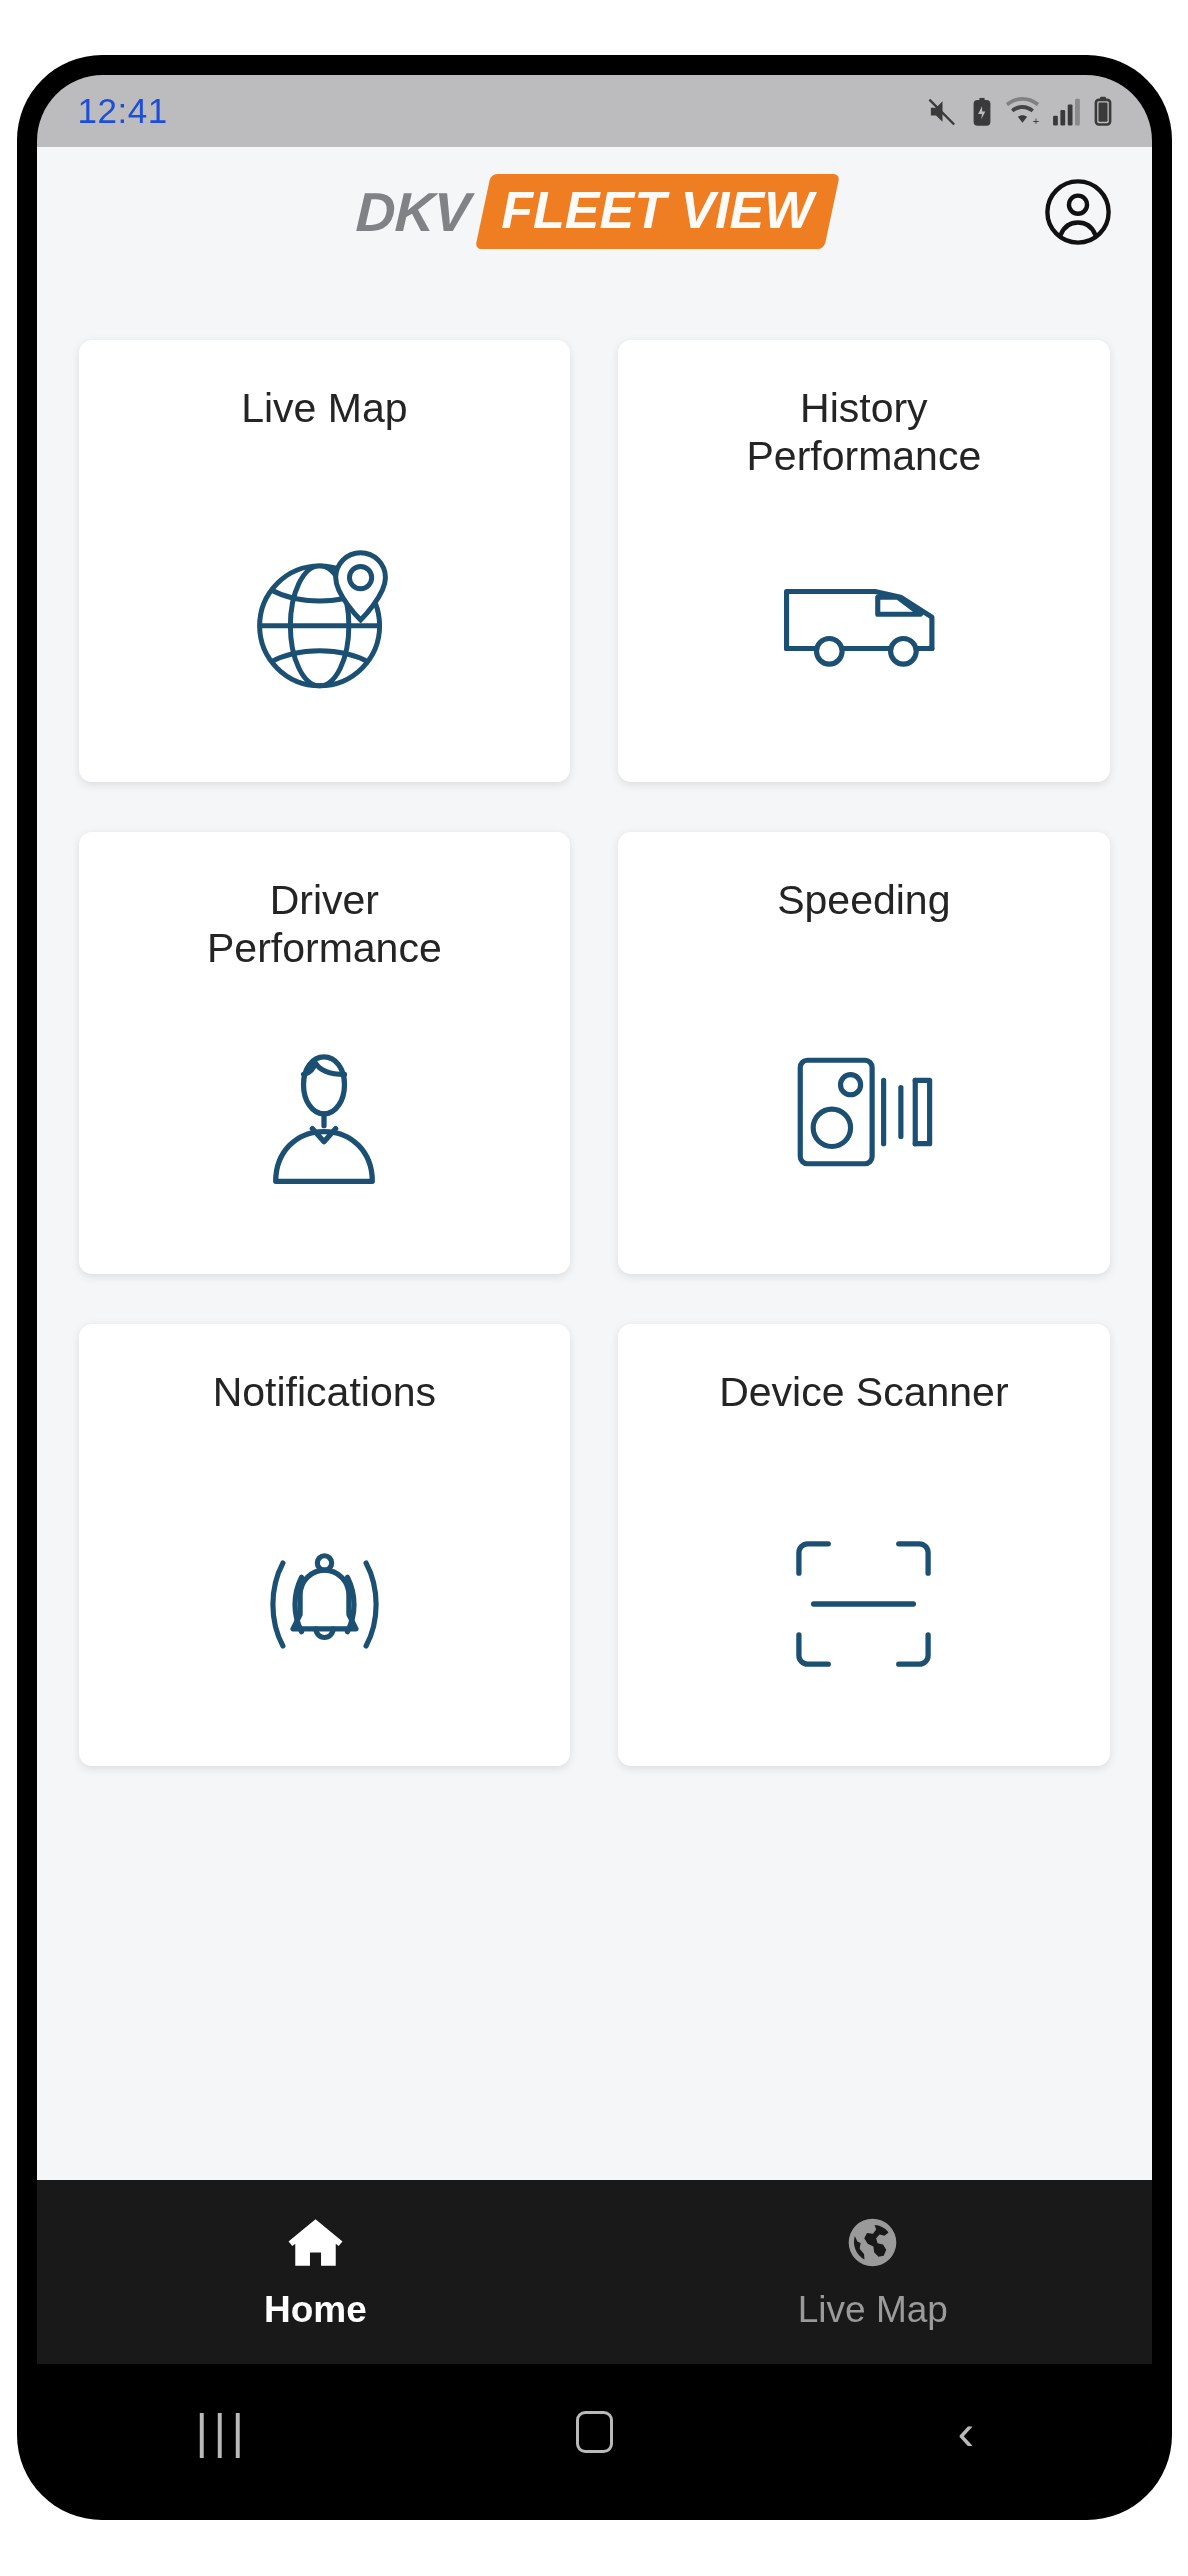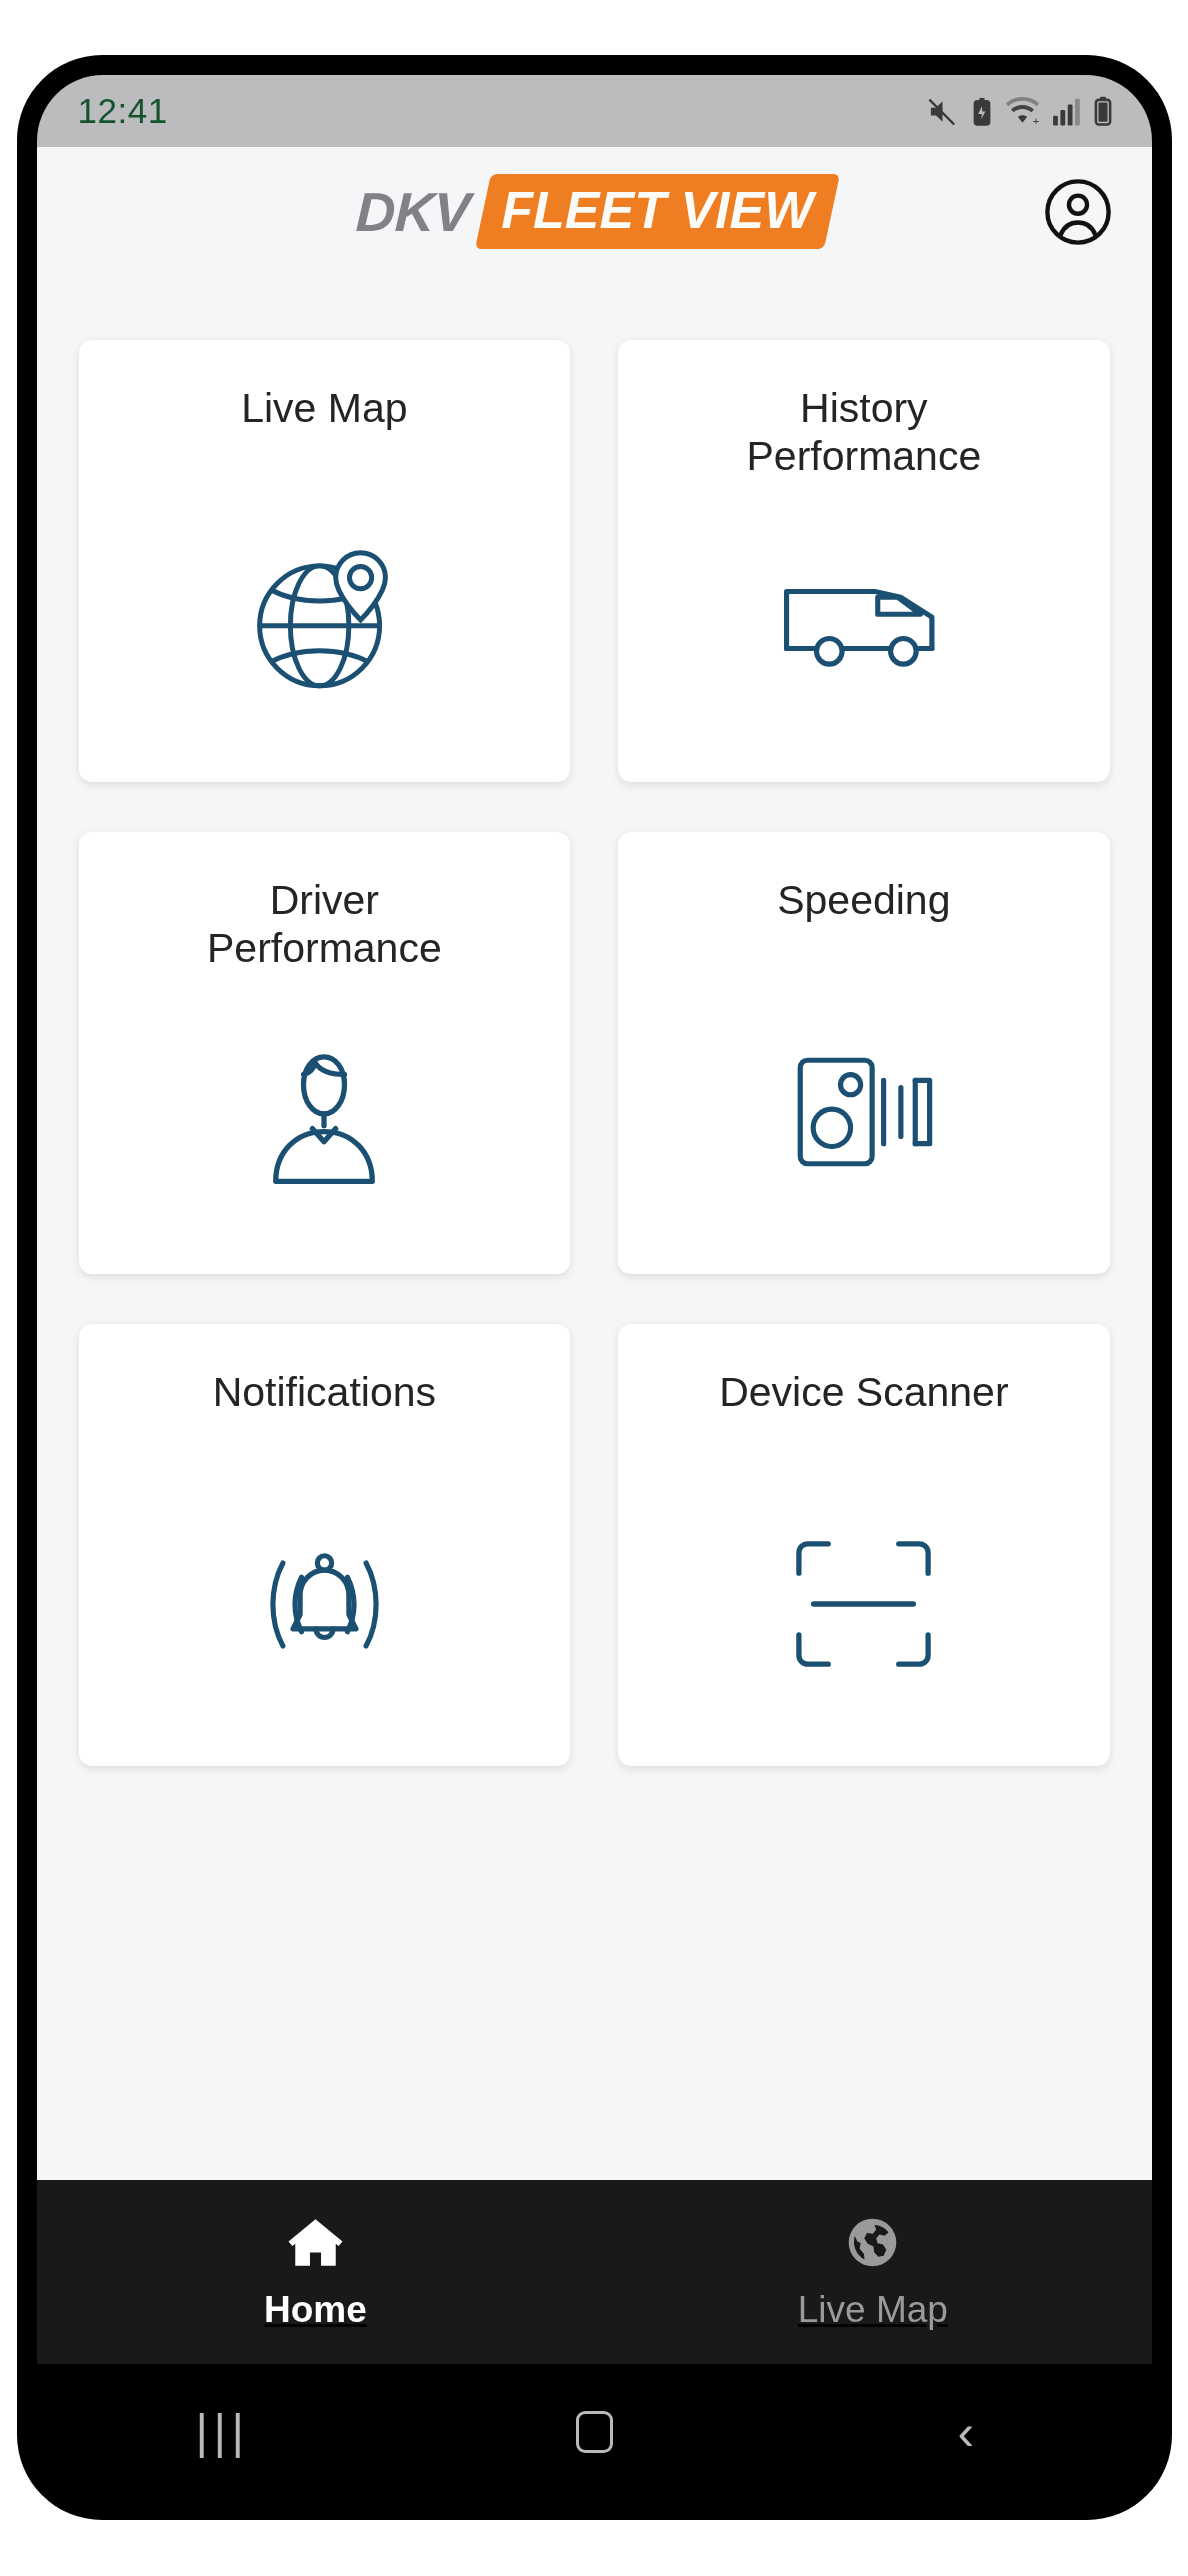--- a/index.html
+++ b/index.html
@@ -39,21 +39,21 @@
     background: #bcbcbf;
     display: flex;
     align-items: center;
     justify-content: space-between;
     padding: 0 39px 0 41px;
     box-sizing: border-box;
     flex: 0 0 auto;
   }
   #status-clock {
     font-size: 35px;
-    color: #14532d;
+    color: #1d4ed8;
     letter-spacing: 0.5px;
   }
   #status-icons {
     display: flex;
     align-items: center;
     gap: 12px;
   }
   #status-icons svg { display: block; }
 
   
@@ -155,21 +155,20 @@
   .tile-icon svg { display: block; }
 
   
   #bottom-tabs {
     flex: 0 0 auto;
     height: 184px;
     background: #191919;
     display: flex;
     align-items: center;
     z-index: 5;
-    text-decoration: underline;
   }
   .tab-item {
     flex: 1 1 0;
     display: flex;
     flex-direction: column;
     align-items: center;
     justify-content: center;
     gap: 16.6px;
     cursor: pointer;
   }

